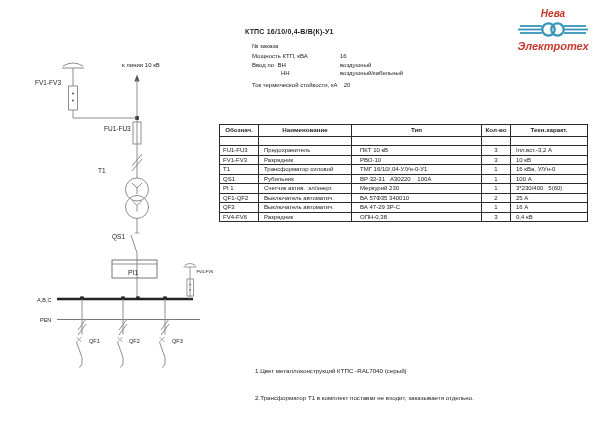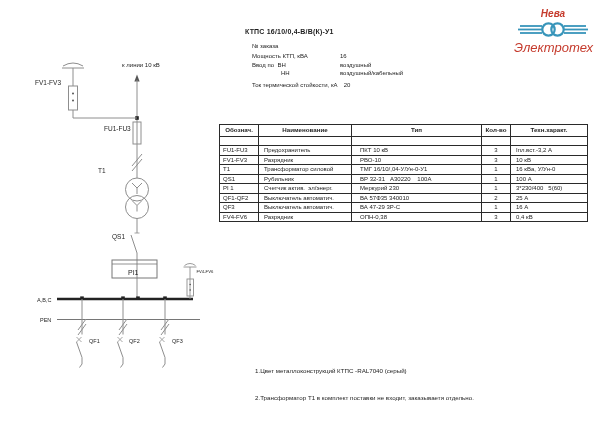--- a/index.html
+++ b/index.html
@@ -16,21 +16,21 @@
   .spec-row.r1{top:0;}
   .spec-row.r2{top:9.5px;}
   .spec-row.r3{top:19px;}
   .spec-row.r4{top:27px;}
   .spec-row.r4 .lbl{padding-left:29px;width:59px;}
   .spec-row.r5{top:39px;}
   .spec-row.r5 .lbl{width:auto;margin-right:6px;}
   
   .logo{left:514px;top:9px;width:78px;text-align:center;line-height:1;}
   .logo-top{color:var(--accent-red,#c53a2c);font-weight:bold;font-style:italic;font-size:10px;}
-  .logo-bottom{color:var(--accent-red,#c53a2c);font-weight:normal;font-style:italic;font-size:13px;}
+  .logo-bottom{color:var(--accent-red,#c53a2c);font-weight:bold;font-style:italic;font-size:11px;}
   .logo svg{display:block;margin:1px auto;}
   
   .tablewrap{left:219px;top:124px;}
   table.spec{border-collapse:collapse;table-layout:fixed;width:368px;font-size:6px;}
   table.spec th,table.spec td{
     border:1px solid var(--table-border,#2a2a2a);padding:0 1px 0 3px;
     overflow:hidden;white-space:pre;line-height:1;vertical-align:middle;text-align:left;
   }
   table.spec th{font-size:6.2px;font-weight:bold;text-align:center;padding:0;height:11px;}
   tr.t-empty td{height:8px;}

